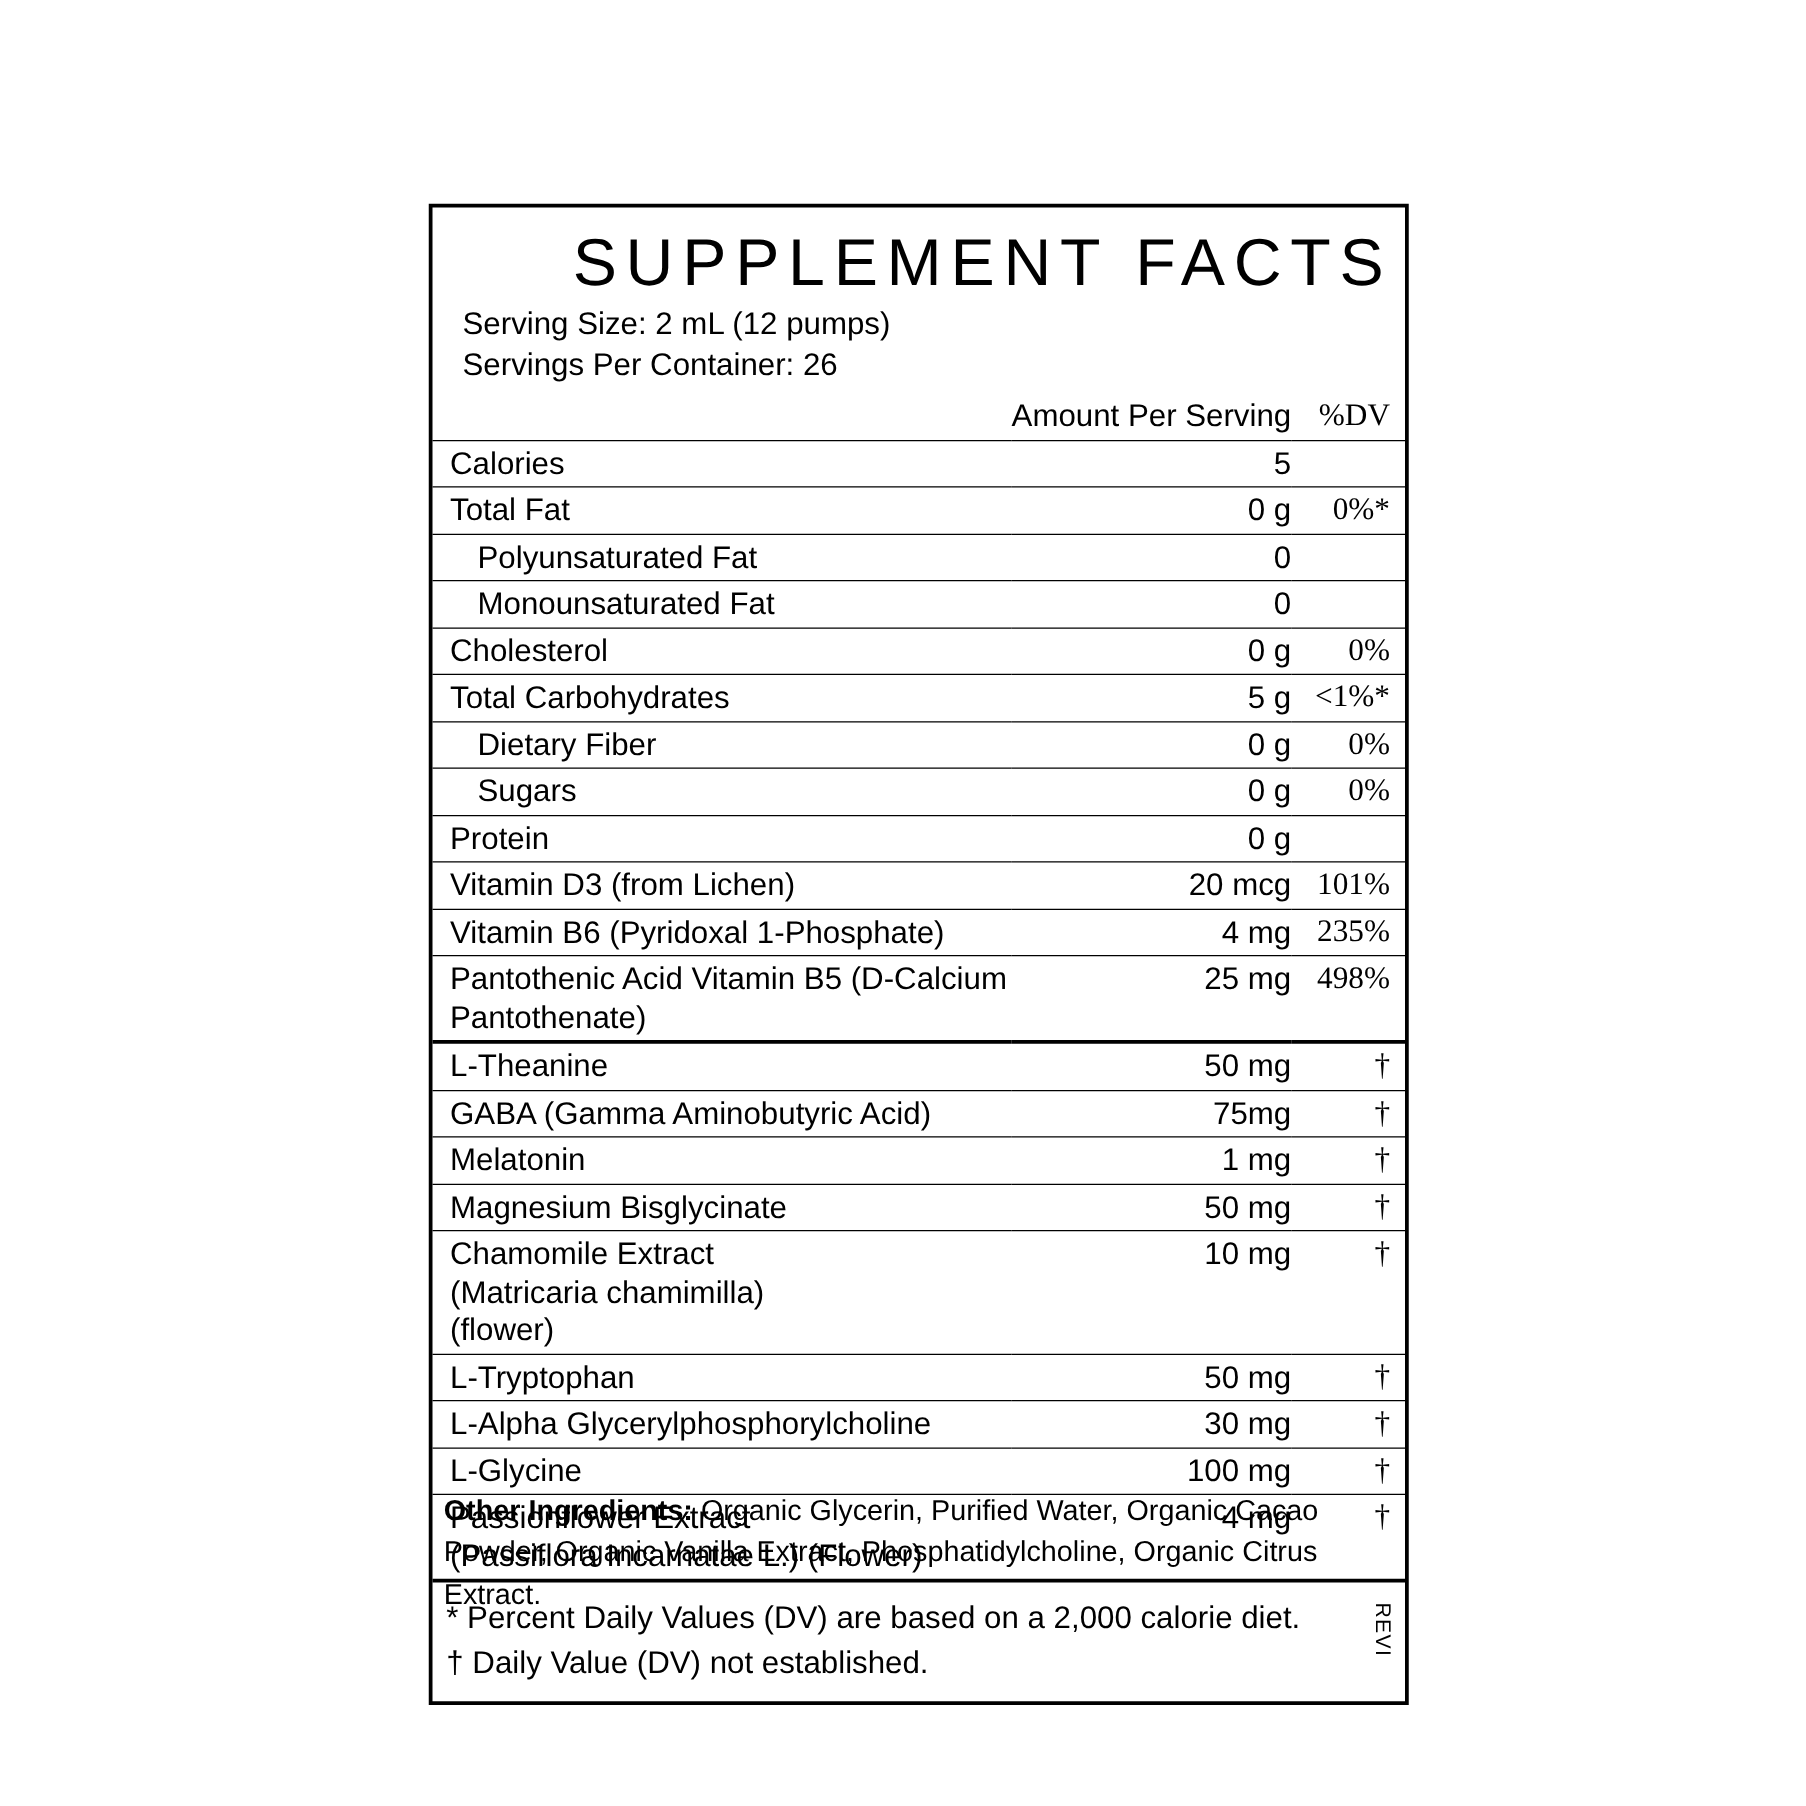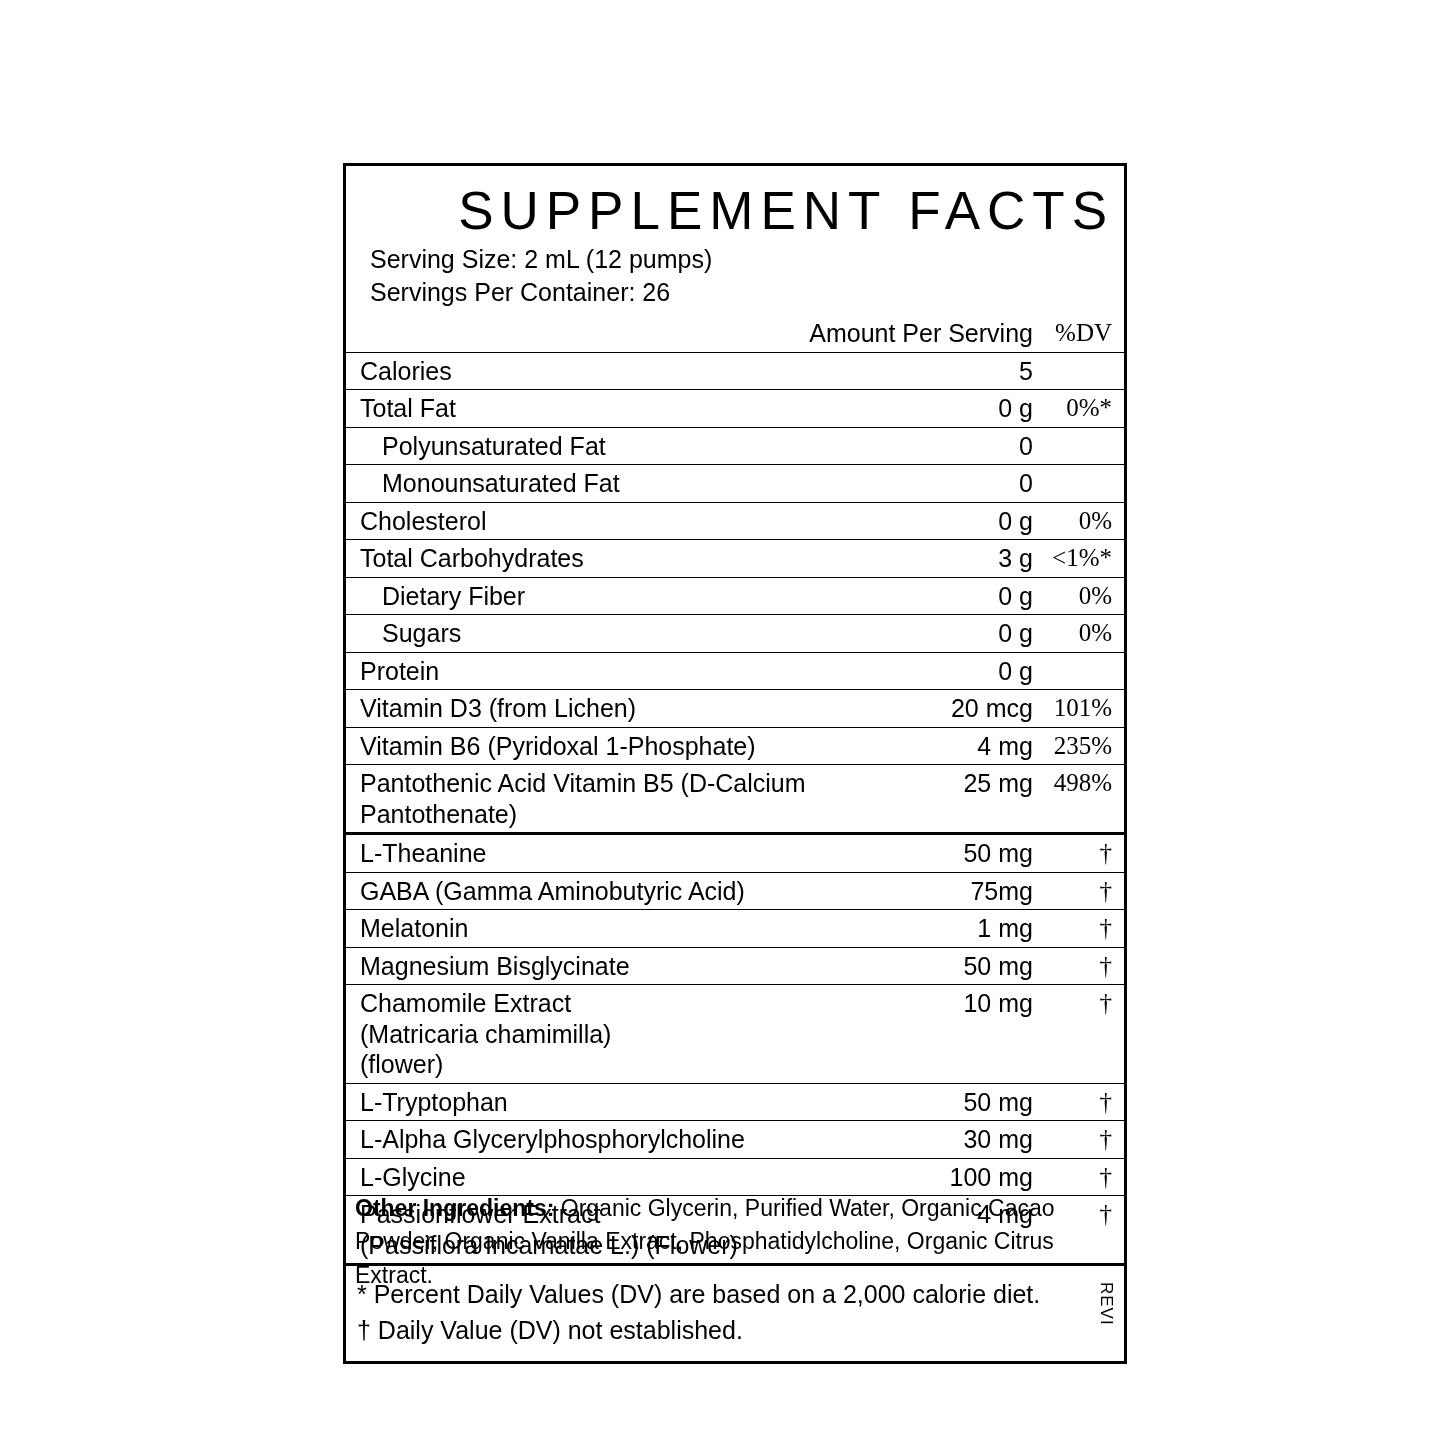--- a/index.html
+++ b/index.html
@@ -134,21 +134,21 @@
           <td class="col-amt">0</td>
           <td class="col-dv"></td>
         </tr>
         <tr class="thinline">
           <td class="col-name">Cholesterol</td>
           <td class="col-amt">0 g</td>
           <td class="col-dv">0%</td>
         </tr>
         <tr class="thinline">
           <td class="col-name">Total Carbohydrates</td>
-          <td class="col-amt">3 g</td>
+          <td class="col-amt">5 g</td>
           <td class="col-dv">&lt;1%*</td>
         </tr>
         <tr class="thinline">
           <td class="col-name indent">Dietary Fiber</td>
           <td class="col-amt">0 g</td>
           <td class="col-dv">0%</td>
         </tr>
         <tr class="thinline">
           <td class="col-name indent">Sugars</td>
           <td class="col-amt">0 g</td>

